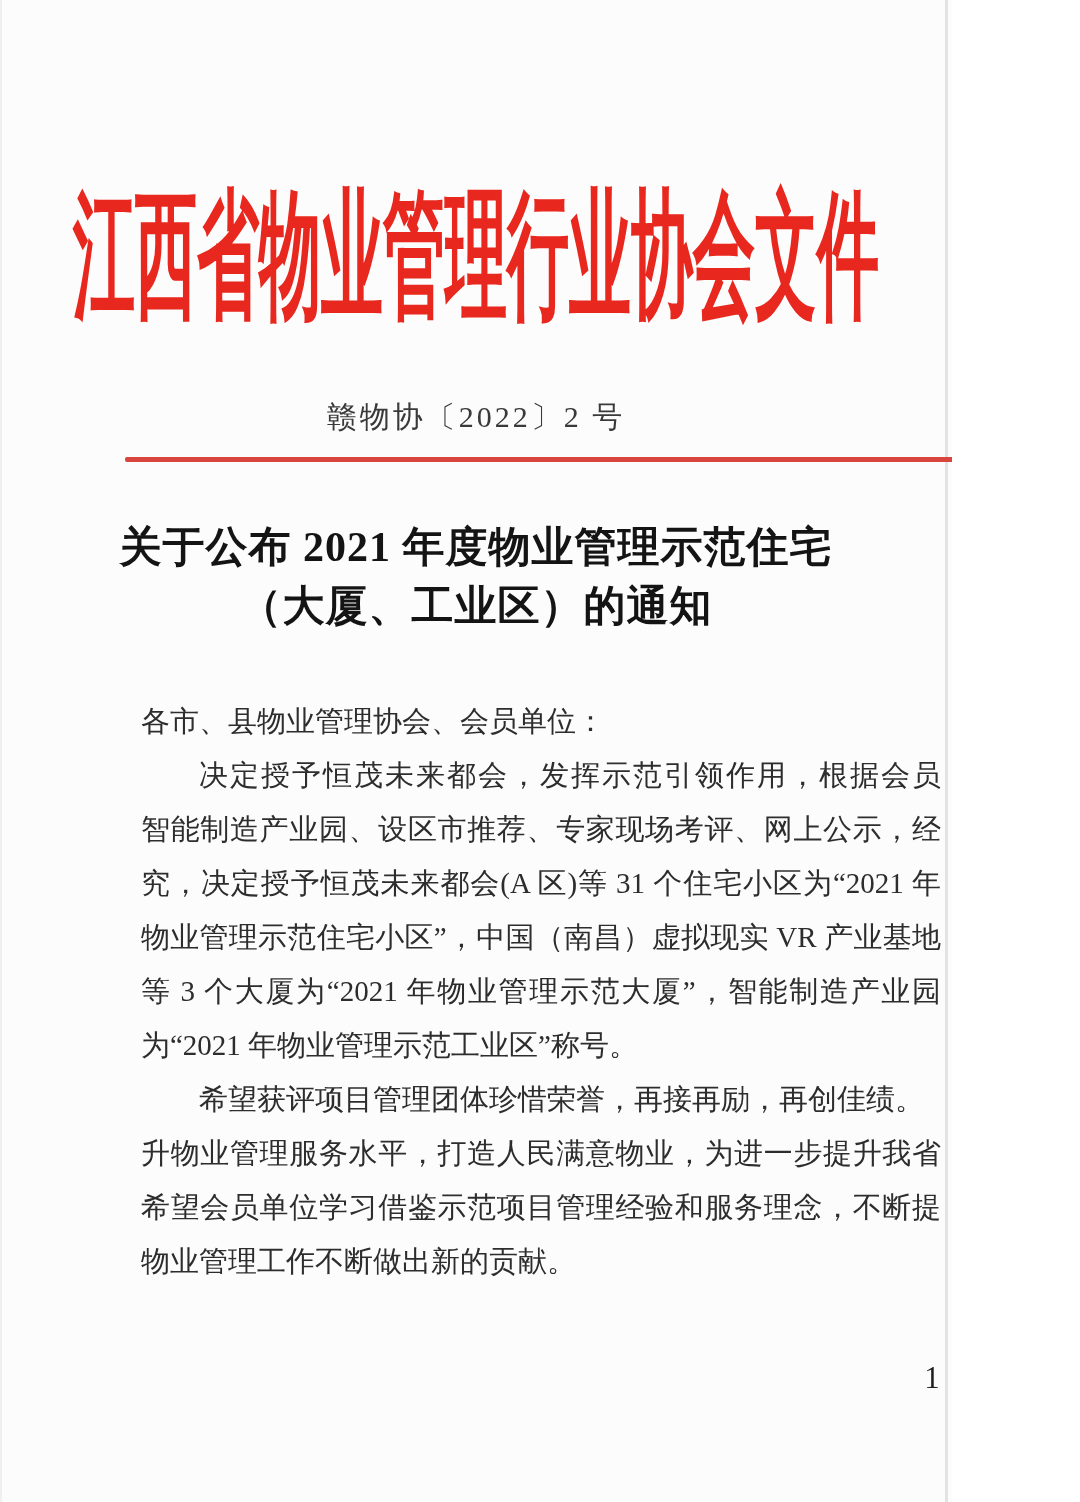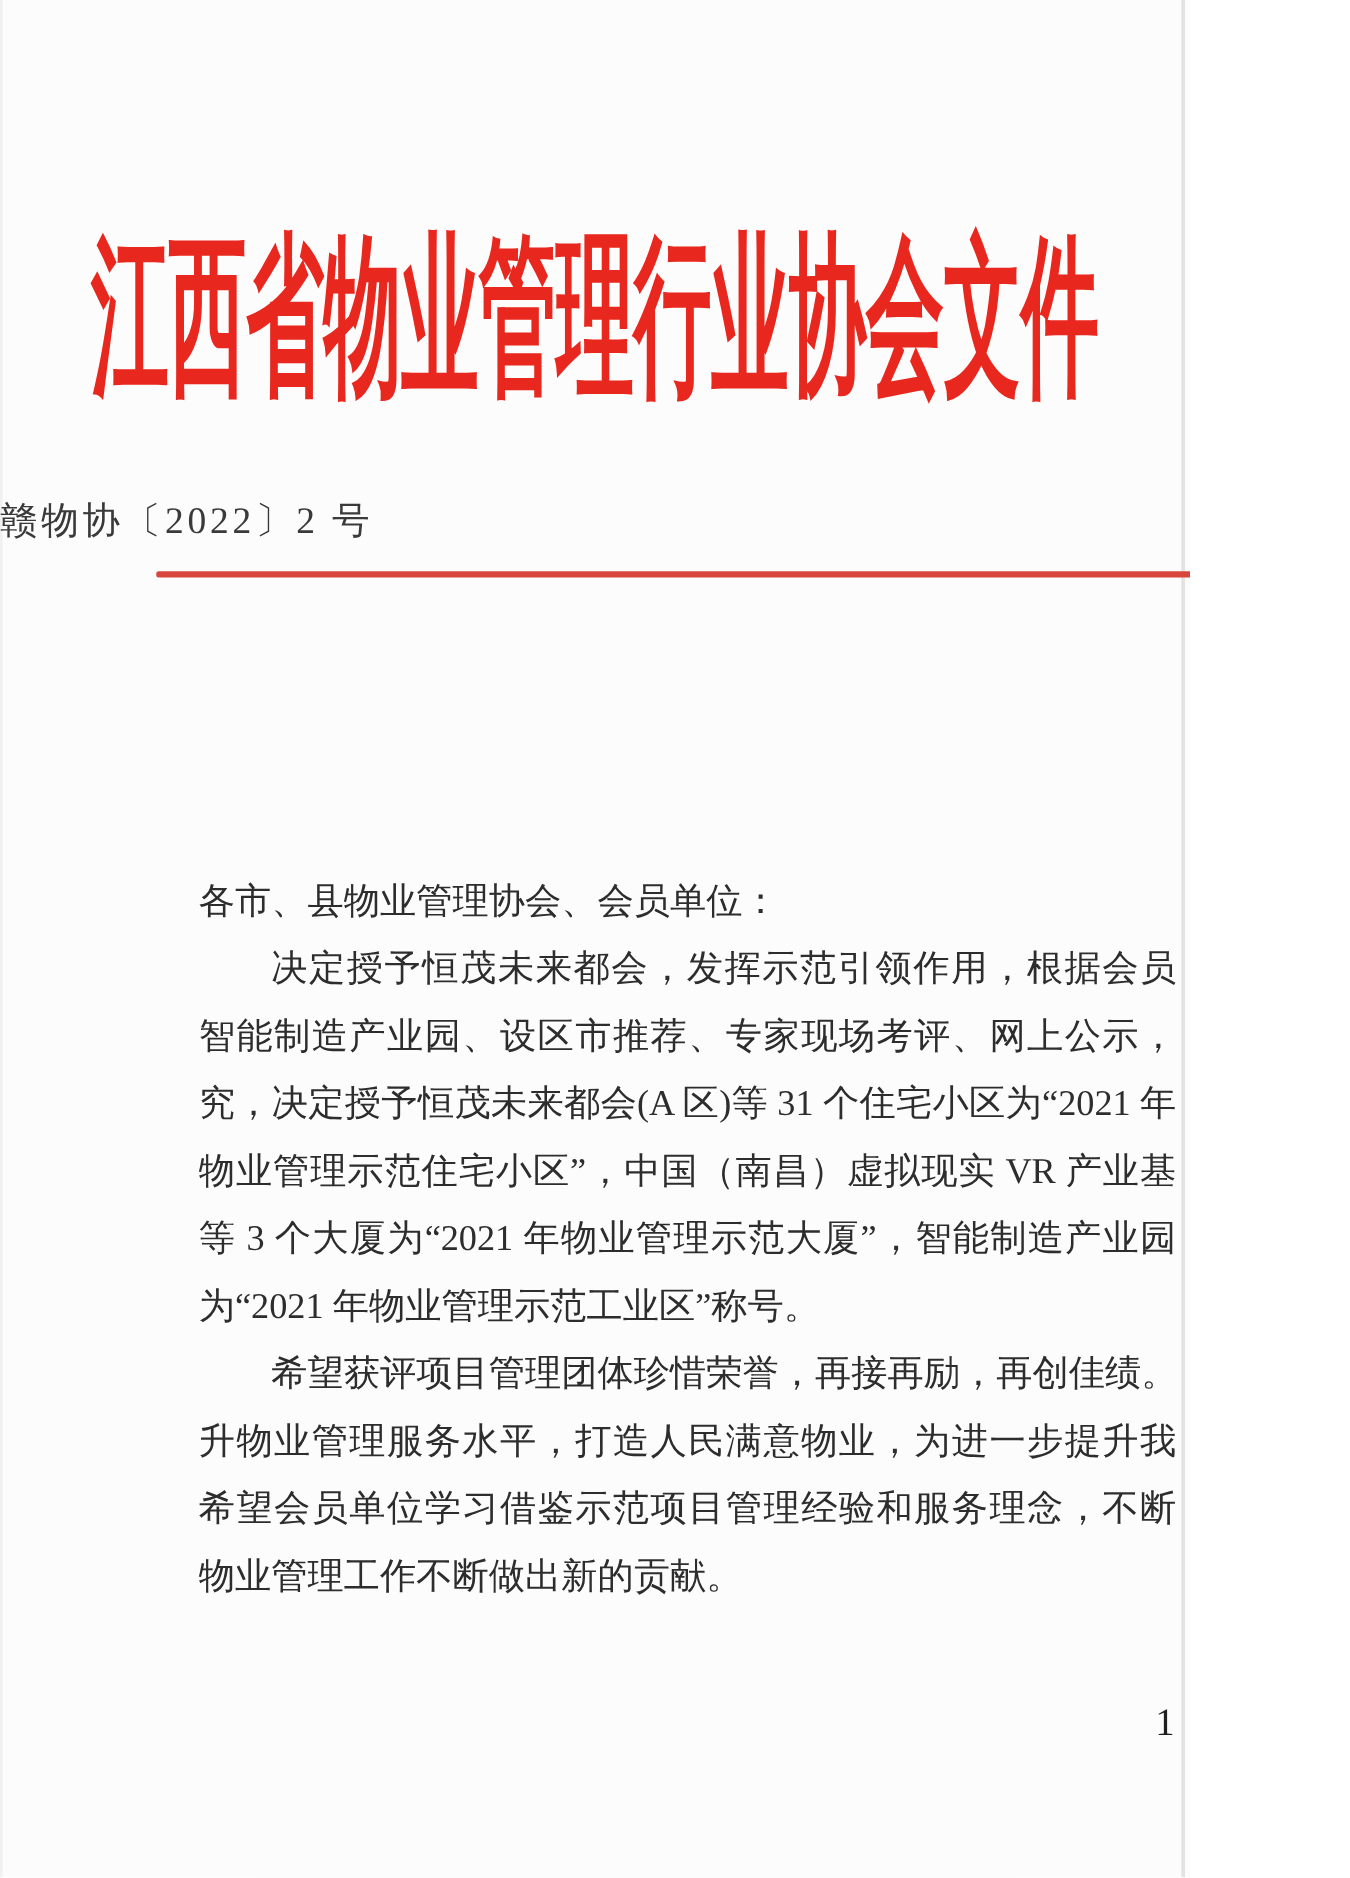--- a/index.html
+++ b/index.html
@@ -40,21 +40,21 @@
     transform: scaleY(2.25);
     transform-origin: center;
     white-space: nowrap;
     letter-spacing: 0;
   }
   .doc-number {
     position: absolute;
     top: 400px;
     left: 0;
     width: 100%;
-    text-align: left;
+    text-align: center;
     font-size: 30px;
     line-height: 34px;
     color: #3a3a3a;
     letter-spacing: 3px;
   }
   .red-rule {
     position: absolute;
     top: 457px;
     left: 125px;
     width: 830px;
@@ -79,21 +79,20 @@
     top: 694px;
     left: 141px;
     width: 800px;
     font-size: 29px;
     color: #2d2d2d;
   }
   .bline {
     height: 54px;
     line-height: 54px;
     white-space: nowrap;
-    margin-left: 18px;
   }
   .bline.fill {
     white-space: normal;
     text-align: justify;
     text-align-last: justify;
     overflow: hidden;
   }
   .bline.indent {
     text-indent: 2em;
   }
@@ -115,20 +114,24 @@
 
   <div class="edge-left"></div>
   <div class="edge-right"></div>
 
   <div class="letterhead">江西省物业管理行业协会文件</div>
 
   <div class="doc-number">赣物协〔2022〕2 号</div>
 
   <div class="red-rule"></div>
 
+  <div class="doc-title">
+    <div>关于公布 2021 年度物业管理示范住宅</div>
+    <div>（大厦、工业区）的通知</div>
+  </div>
 
   <div class="body-text">
       <div class="bline">各市、县物业管理协会、会员单位：</div>
       <div class="bline indent fill">决定授予恒茂未来都会，发挥示范引领作用，根据会员</div>
       <div class="bline fill">智能制造产业园、设区市推荐、专家现场考评、网上公示，经研</div>
       <div class="bline fill">究，决定授予恒茂未来都会(A 区)等 31 个住宅小区为“2021 年</div>
       <div class="bline fill">物业管理示范住宅小区”，中国（南昌）虚拟现实 VR 产业基地</div>
       <div class="bline fill">等 3 个大厦为“2021 年物业管理示范大厦”，智能制造产业园</div>
       <div class="bline">为“2021 年物业管理示范工业区”称号。</div>
       <div class="bline indent">希望获评项目管理团体珍惜荣誉，再接再励，再创佳绩。</div>

